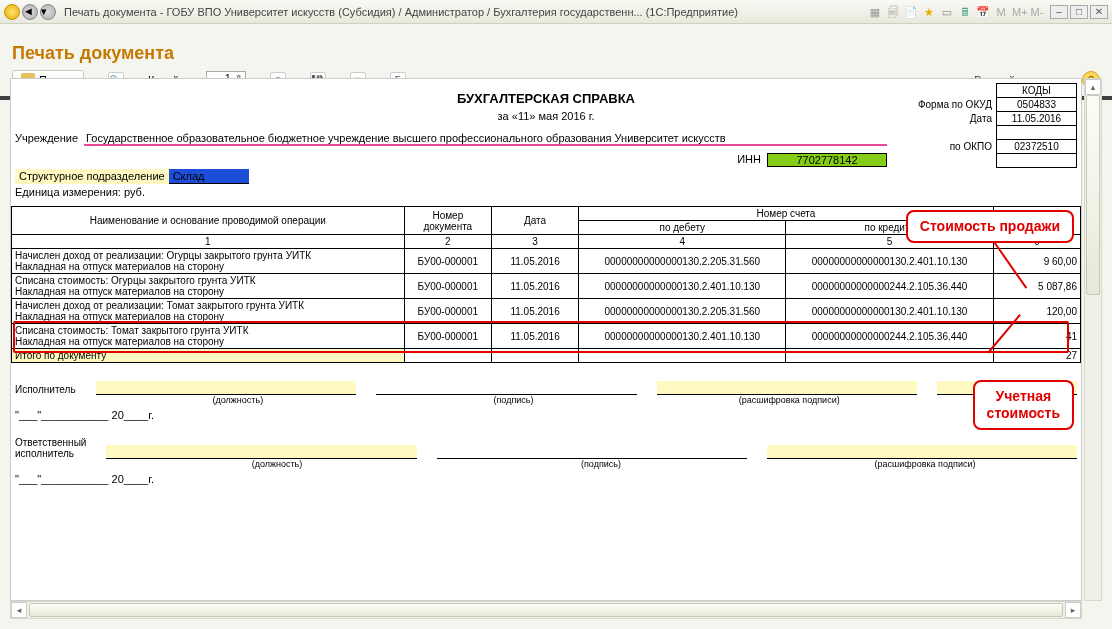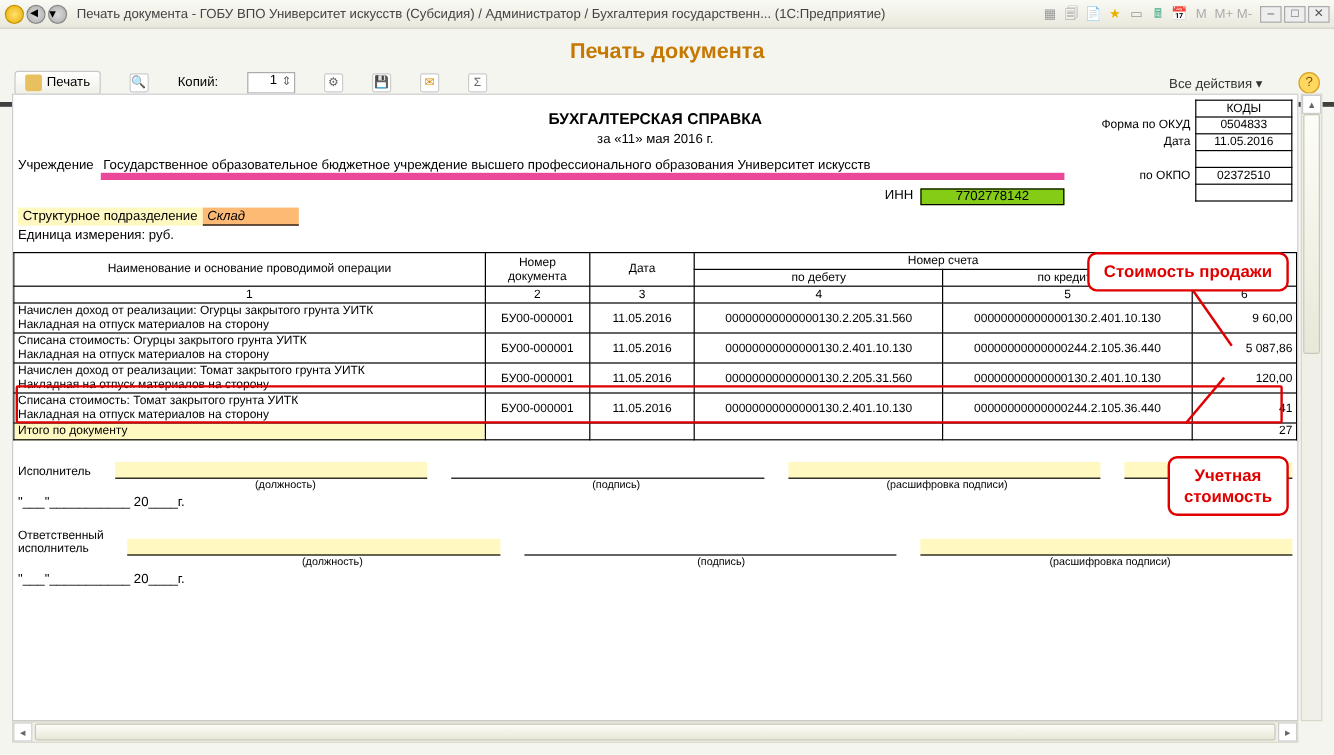--- a/index.html
+++ b/index.html
@@ -7,21 +7,21 @@
 .titlebar { height: 24px; background: linear-gradient(#fafaf5,#e8e8dc); display: flex; align-items: center; padding: 0 4px; border-bottom: 1px solid #d0d0c0; }
 .titlebar .tb-icon { width: 16px; height: 16px; border-radius: 8px; margin-right: 2px; display:inline-block; }
 .titlebar .tb-yellow { background: radial-gradient(#ffe070,#e8b000); border:1px solid #c89000; }
 .titlebar .tb-back { background: radial-gradient(#ddd,#aaa); border:1px solid #888; }
 .titlebar .tb-fwd { background: radial-gradient(#ddd,#aaa); border:1px solid #888; }
 .titlebar .title-text { flex:1; font-size:11px; color:#444; margin-left:6px; white-space:nowrap; overflow:hidden; text-overflow:ellipsis; }
 .titlebar .tool-icons { display:flex; gap:4px; align-items:center; }
 .titlebar .tool-icons span { width:14px; height:14px; display:inline-block; color:#999; font-size:11px; text-align:center; line-height:14px; }
 .win-btns { display:flex; gap:2px; margin-left:6px; }
 .win-btns div { width:18px; height:14px; border:1px solid #aaa; background:#eee; text-align:center; line-height:12px; font-size:10px; color:#555;}
-.page-header { padding: 8px 12px 4px; text-align: center; }
+.page-header { padding: 19px 12px 4px; }
 .page-title { font-size: 18px; font-weight: bold; color: #c67800; }
 .toolbar { display:flex; align-items:center; padding: 2px 12px 6px; gap:24px; border-bottom:4px solid #404040;}
 .print-btn { border:1px solid #c8c8c8; background:linear-gradient(#fff,#f0f0e8); border-radius:3px; padding:2px 8px; display:flex; align-items:center; gap:4px; font-size:11px; }
 .print-btn .pi { width:14px; height:14px; background:#e8c060; border-radius:2px; }
 .tb-small { width:16px; height:16px; border:1px solid #ccc; background:#fff; border-radius:2px; display:flex; align-items:center; justify-content:center; font-size:10px; color:#666;}
 .copies-input { width:40px; height:18px; border:1px solid #aaa; font-size:11px; text-align:right; padding-right:14px; position:relative; background:#fff;}
 .copies-input::after { content:"⇕"; position:absolute; right:2px; top:1px; font-size:10px; color:#666;}
 .spacer { flex:1; }
 .all-actions { font-size:11px; color:#333; }
 .help-btn { width:18px; height:18px; border-radius:9px; background:#ffd860; border:1px solid #d8a020; text-align:center; line-height:16px; font-size:11px; color:#805000; margin-left:6px;}
@@ -34,27 +34,27 @@
 .scroll-h .sh-btn { width:16px; height:16px; background:#fff; border:1px solid #ccc; font-size:9px; text-align:center; line-height:14px; color:#666;}
 .scroll-h .sh-thumb { flex:1; height:14px; background:linear-gradient(#fdfdf8,#e8e8d8); border:1px solid #c8c8b8; border-radius:2px; margin:0 2px;}
 .doc-header { text-align:center; padding-top:12px; font-size:13px; font-weight:bold; }
 .doc-date { text-align:center; font-size:11px; padding:4px 0 10px; }
 .codes-box { position:absolute; right:4px; top:4px; }
 .codes-box table { border-collapse:collapse;margin-left:28px; }
 .codes-box td { border:1px solid #000; padding:1px 8px; font-size:10px; text-align:center; min-width:80px; }
 .codes-box td.lbl { border:none; text-align:right; padding-right:4px; }
 .info-row { display:flex; padding:0 4px; margin-bottom:7px; font-size:11px;}
 .info-row .lbl { white-space:nowrap; margin-right:6px; }
-.info-row .val { border-bottom:6px solid #ec4899; flex:1; padding:0 2px; }
+.info-row .val { border-bottom:2px solid #ec4899; flex:1; padding:0 2px; }
 .inn-row { display:flex; justify-content:flex-end; padding:0 4px; font-size:11px;}
 .inn-row .lbl2 { margin-right:6px;}
 .inn-row .innval { min-width:120px; border:1px solid #000; text-align:center; padding:0 6px; background:#84cc16;}
 .struct-row { display:flex; padding:0 4px; font-size:11px; margin-top:2px;}
 .struct-row .lbl { background:#fff8c0; padding:1px 4px;}
-.struct-row .val { background:#fdba74; border-bottom:1px solid #000; padding:1px 4px; width:80px;font-style:italic;}
+.struct-row .val { background:#1d4ed8; border-bottom:1px solid #000; padding:1px 4px; width:80px;}
 .unit-row { padding:2px 4px; font-size:11px; }
 .main-table { width:100%; border-collapse:collapse; margin-top:6px; font-size:10px; }
 .main-table th, .main-table td { border:1px solid #000; padding:1px 3px; }
 .main-table th { font-weight:normal; text-align:center; }
 .main-table td.num { text-align:center; }
 .main-table td.amt { text-align:right; padding-right:3px; }
 .redbox1 { position:absolute; border:2px solid #e00000; border-radius:2px; background:rgba(255,0,0,0); pointer-events:none; }
 .callout { position:absolute; background:#fff; border:2px solid #e00000; border-radius:8px; padding:6px 12px; font-size:14px; font-weight:bold; color:#e00000; text-align:center; line-height:1.2; z-index:5;}
 .callout-line { position:absolute; background:#e00000; height:2px; z-index:4; transform-origin:left center; }
 .sign-row { display:flex; align-items:flex-end; padding:4px 4px 0; font-size:10px; gap:20px;}

